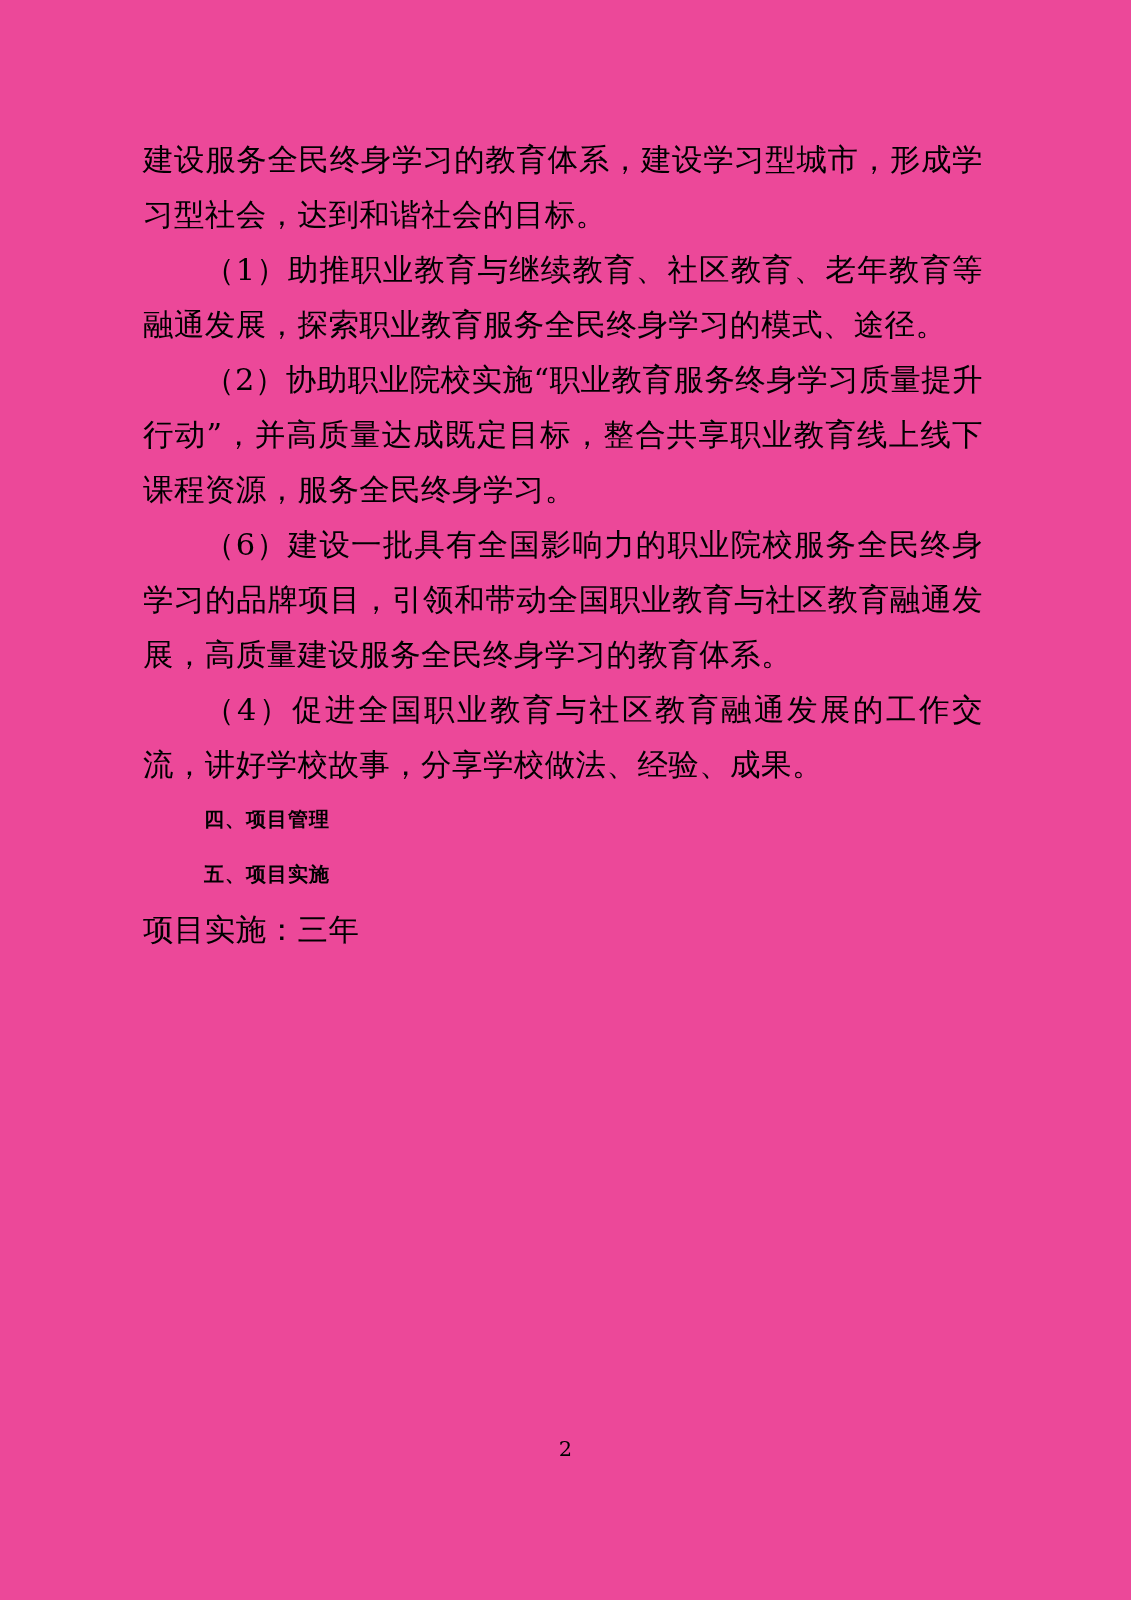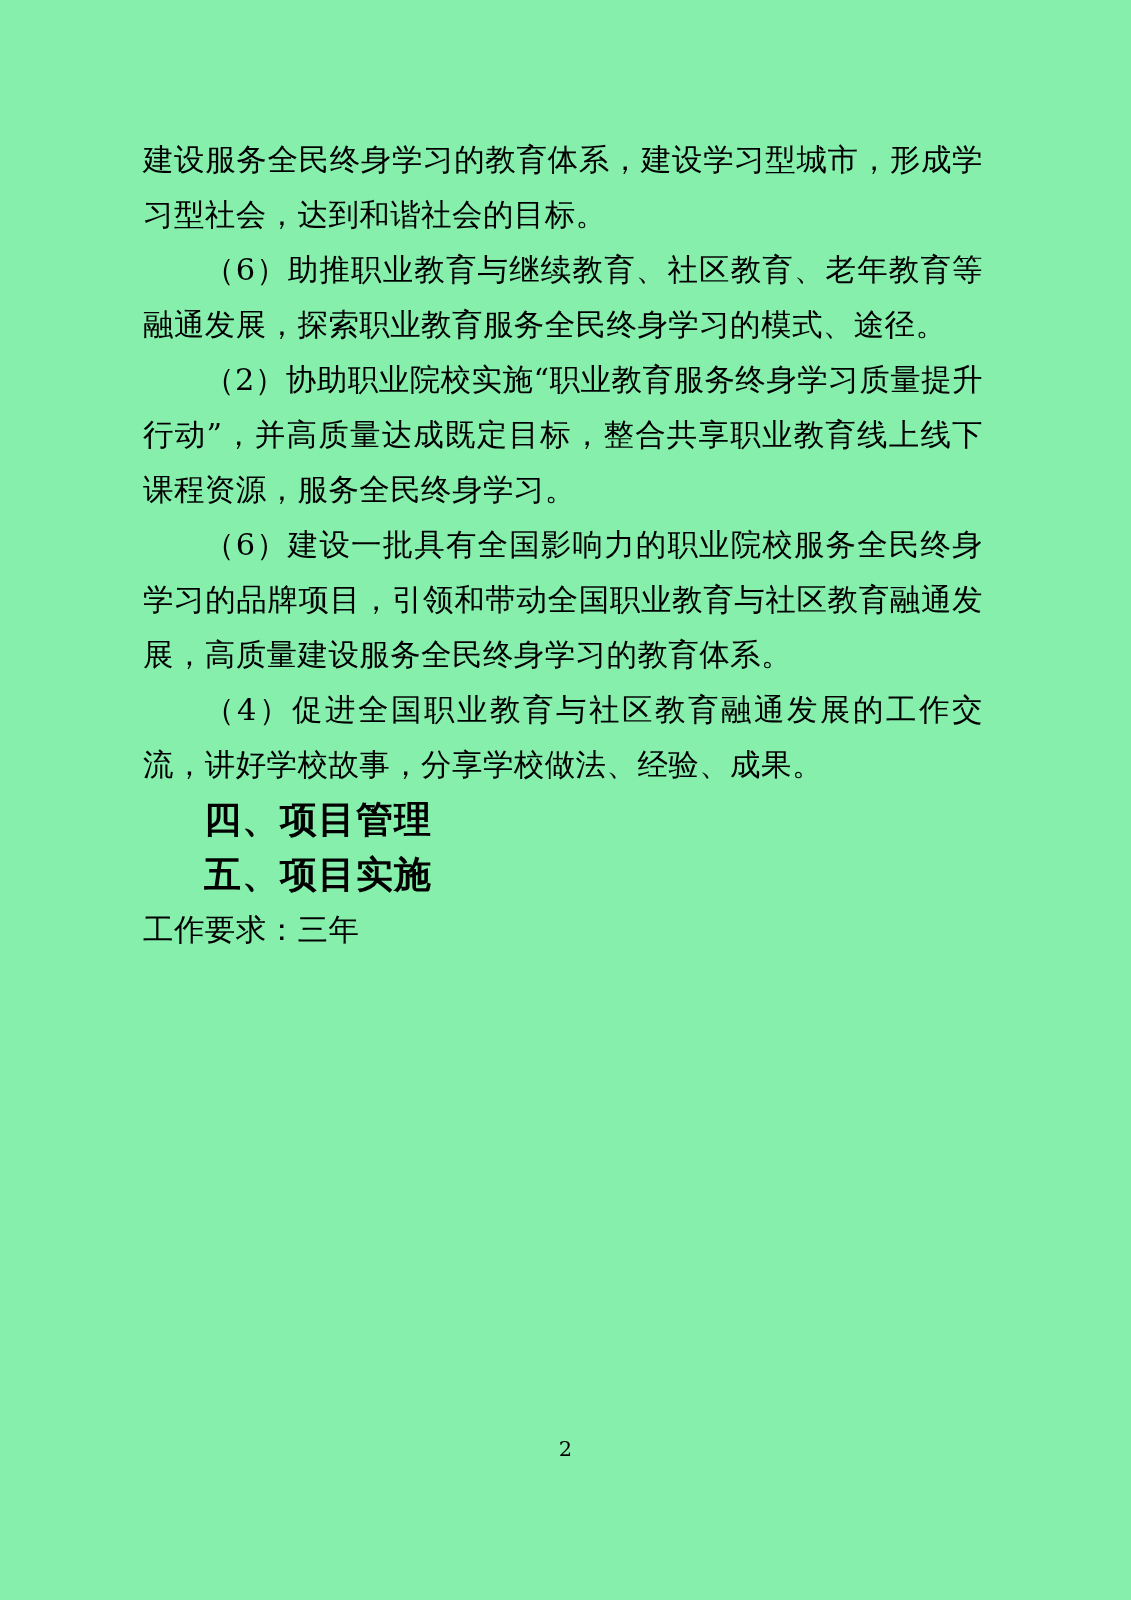--- a/index.html
+++ b/index.html
@@ -13,42 +13,42 @@
     position: relative;
     font-family: "DejaVu Serif", "Liberation Serif", serif;
     color: #000000;
     overflow: hidden;
   }
   .page {
     position: absolute;
     left: 0; top: 0;
     width: 1131px;
     height: 1600px;
-    background: #86efac;
+    background: #ec4899;
   }
   .content {
     position: absolute;
     left: 143px;
     top: 132px;
     width: 840px;
   }
   .para {
     font-size: 30.5px;
     line-height: 55px;
     letter-spacing: 0.4px;
     text-align: justify;
     text-justify: inter-ideograph;
     margin: 0;
     white-space: pre-wrap;
   }
   .indent {
     text-indent: 61px;
   }
   .heading {
-    font-size: 37px;
+    font-size: 20px;
     line-height: 55px;
     font-weight: bold;
     text-indent: 61px;
     margin: 0;
     letter-spacing: 1px;
   }
   .page-number {
     position: absolute;
     width: 100%;
     text-align: center;
@@ -60,32 +60,32 @@
   }
 </style>
 </head>
 <body>
 
 <div class="page">
   <div class="content">
 
     <p class="para">建设服务全民终身学习的教育体系，建设学习型城市，形成学习型社会，达到和谐社会的目标。</p>
 
-    <p class="para indent">（6）助推职业教育与继续教育、社区教育、老年教育等融通发展，探索职业教育服务全民终身学习的模式、途径。</p>
+    <p class="para indent">（1）助推职业教育与继续教育、社区教育、老年教育等融通发展，探索职业教育服务全民终身学习的模式、途径。</p>
 
     <p class="para indent">（2）协助职业院校实施“职业教育服务终身学习质量提升行动”，并高质量达成既定目标，整合共享职业教育线上线下课程资源，服务全民终身学习。</p>
 
     <p class="para indent">（6）建设一批具有全国影响力的职业院校服务全民终身学习的品牌项目，引领和带动全国职业教育与社区教育融通发展，高质量建设服务全民终身学习的教育体系。</p>
 
     <p class="para indent">（4）促进全国职业教育与社区教育融通发展的工作交流，讲好学校故事，分享学校做法、经验、成果。</p>
 
     <h2 class="heading">四、项目管理</h2>
 
 
     <h2 class="heading">五、项目实施</h2>
 
-    <p class="para">工作要求：三年</p>
+    <p class="para">项目实施：三年</p>
 
 
   </div>
 
   <div class="page-number">2</div>
 </div>
 
 </body></html>

